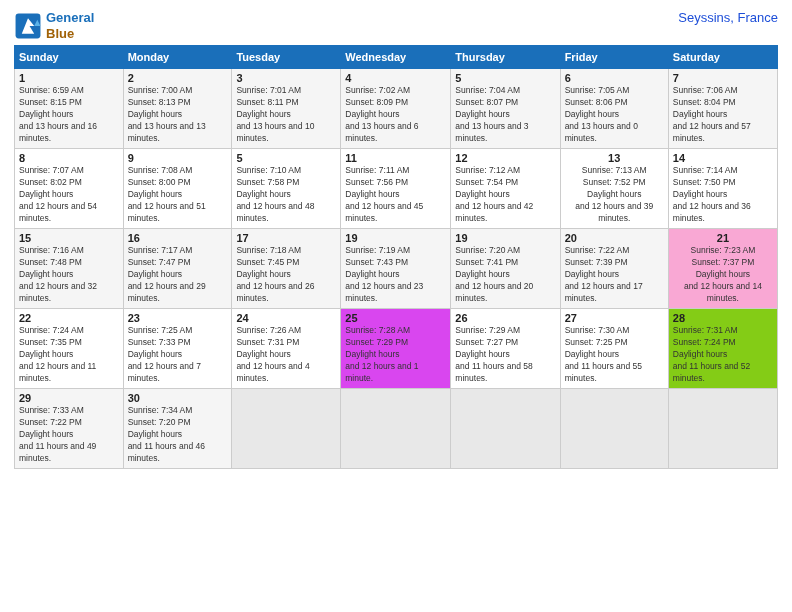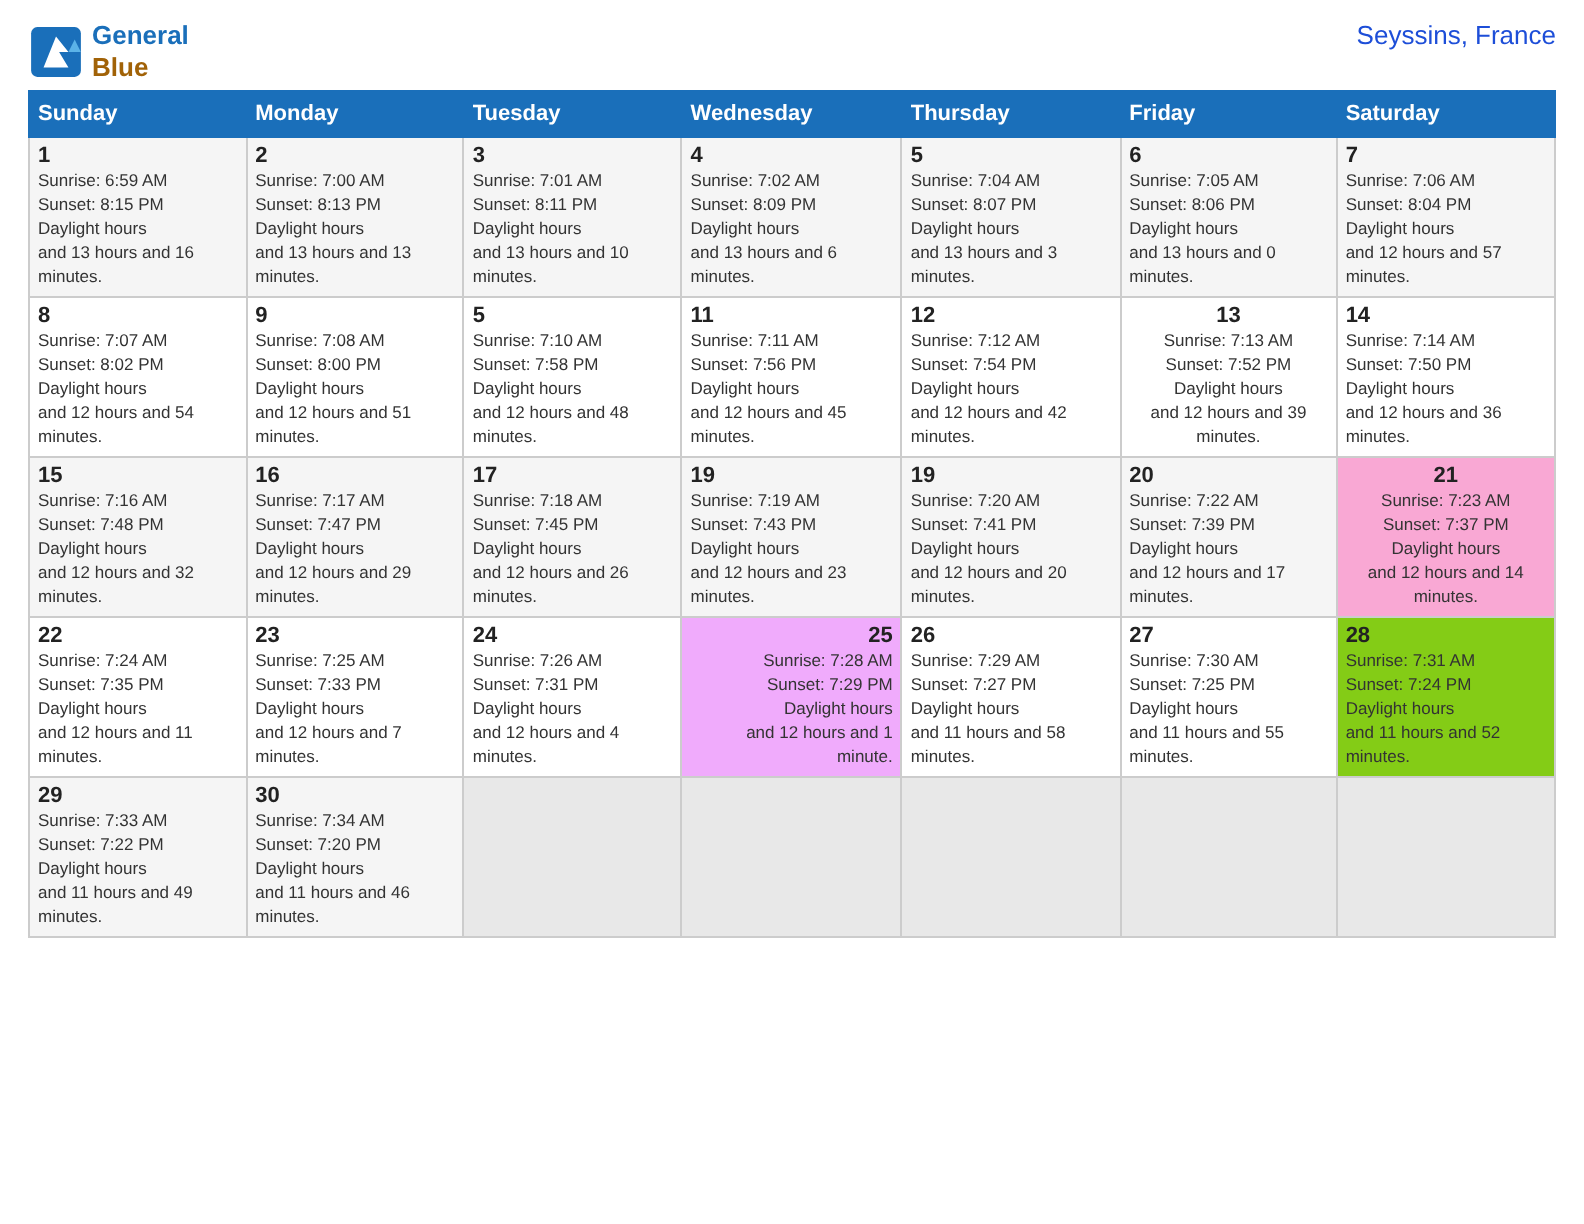--- a/index.html
+++ b/index.html
@@ -335,21 +335,21 @@
       </td>
           <td style="background: rgb(255, 255, 255); height: 80px;">
         <span class="day-num">24</span>
         <div class="day-info">
           Sunrise: 7:26 AM<br>
           Sunset: 7:31 PM<br>
           Daylight hours<br>
           and 12 hours and 4 minutes.
         </div>
       </td>
-          <td style="background: #f0abfc; height: 80px; text-align: right;">
+          <td style="background: #d946ef; height: 80px;">
         <span class="day-num">25</span>
         <div class="day-info">
           Sunrise: 7:28 AM<br>
           Sunset: 7:29 PM<br>
           Daylight hours<br>
           and 12 hours and 1 minute.
         </div>
       </td>
           <td style="background: rgb(255, 255, 255); height: 80px;">
         <span class="day-num">26</span>

